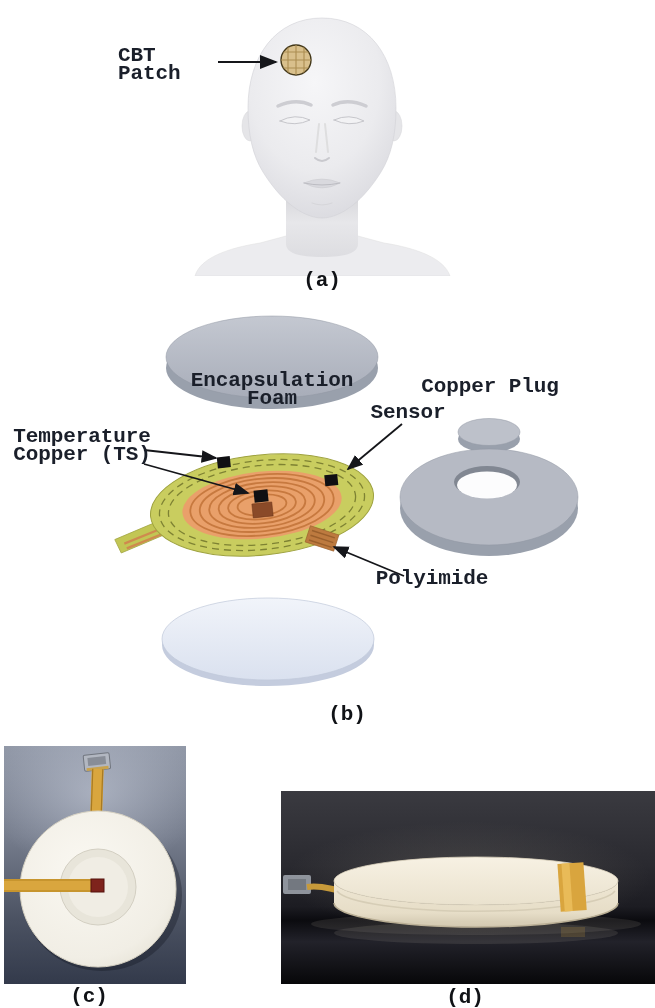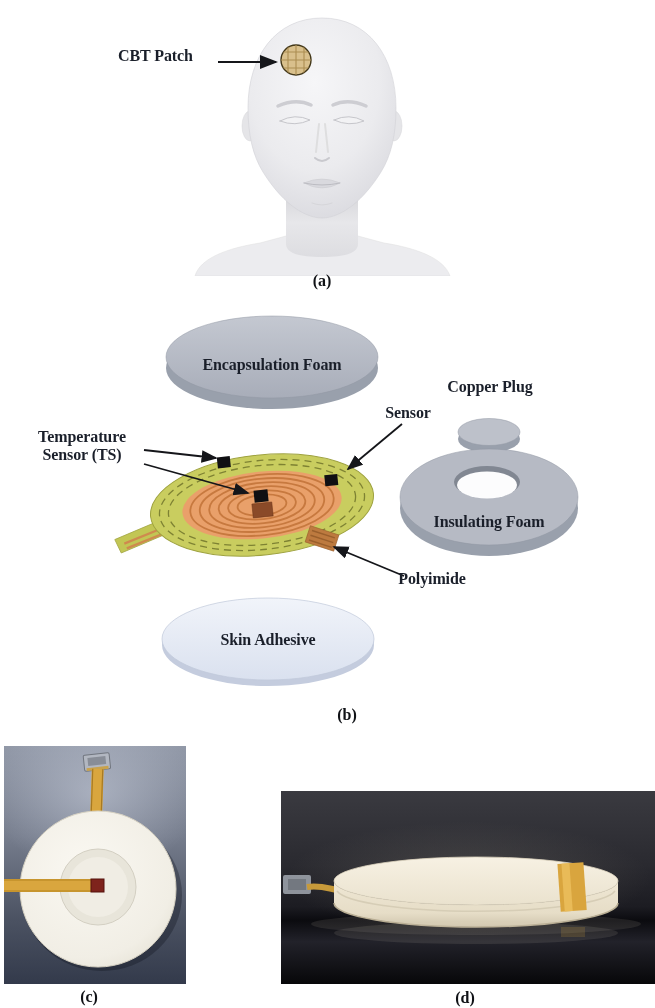--- a/index.html
+++ b/index.html
@@ -1,20 +1,20 @@
 <!DOCTYPE html>
 <html><head>
 <meta charset="utf-8">
 <style>
   html,body{margin:0;padding:0;background:#ffffff;}
   .figure{position:relative;width:655px;height:1008px;background:#ffffff;overflow:hidden;
           font-family:"Liberation Sans",sans-serif;}
   .abs{position:absolute;}
-  .lbl{position:absolute;font-family:Liberation Serif, serif;font-weight:700;
-       font-size:16px;color:#1a1f2a;text-align:center;line-height:18px;letter-spacing:-0.1px;}
+  .lbl{position:absolute;font-family:Liberation Mono, monospace;font-weight:700;
+       font-size:21px;color:#1a1f2a;text-align:center;line-height:18px;letter-spacing:-0.1px;}
   .tag{color:#101216;}
   .photo{position:absolute;overflow:hidden;}
   .photo-c{left:4px;top:746px;width:182px;height:238px;
     background:
       radial-gradient(140px 110px at 50% 20%, rgba(200,206,220,.55), rgba(0,0,0,0) 75%),
       linear-gradient(180deg,#9299a8 0%,#767d8d 38%,#4c5363 72%,#333a4b 100%);}
   .photo-d{left:281px;top:791px;width:374px;height:193px;
     background:
       radial-gradient(260px 80px at 50% 45%, rgba(125,120,110,.35), rgba(0,0,0,0) 70%),
       linear-gradient(180deg,#3a3a40 0%,#2a2a30 38%,#1c1c22 60%,#0b0b0f 67%,#22222a 78%,#070709 100%);}
@@ -151,30 +151,28 @@
     </g>
 
     <g stroke="#15161a" stroke-width="1.8">
       <line x1="144" y1="152" x2="216" y2="160" marker-end="url(#ah-b)"></line>
       <line x1="144" y1="166" x2="248" y2="195" marker-end="url(#ah-b)"></line>
       <line x1="402" y1="126" x2="348" y2="171" marker-end="url(#ah-b)"></line>
       <line x1="404" y1="278" x2="334" y2="249" marker-end="url(#ah-b)"></line>
     </g>
   </svg>
 
-  <div class="lbl" style="left:177px;top:356px;width:190px">Encapsulation Foam</div>
+  <div class="lbl" style="left:177px;top:372px;width:190px">Encapsulation Foam</div>
   <div class="lbl" style="left:12px;top:428px;width:140px">
     <span style="display:block">Temperature</span>
-    <span style="display:block">Sensor (TS)</span>
+    <span style="display:block">Copper (TS)</span>
   </div>
   <div class="lbl" style="left:358px;top:404px;width:100px">Sensor</div>
   <div class="lbl" style="left:420px;top:378px;width:140px">Copper Plug</div>
-  <div class="lbl" style="left:414px;top:513px;width:150px">Insulating Foam</div>
   <div class="lbl" style="left:372px;top:570px;width:120px">Polyimide</div>
-  <div class="lbl" style="left:188px;top:631px;width:160px">Skin Adhesive</div>
   <div class="lbl tag" style="left:322px;top:706px;width:50px">(b)</div>
 
   <div class="photo photo-c">
     <svg width="182" height="238" viewBox="0 0 182 238">
       <defs>
         <radialGradient id="discGrad" cx="42%" cy="38%" r="75%">
           <stop offset="0" stop-color="#faf8f2"></stop>
           <stop offset="0.75" stop-color="#f1eee5"></stop>
           <stop offset="1" stop-color="#e4e0d3"></stop>
         </radialGradient>

